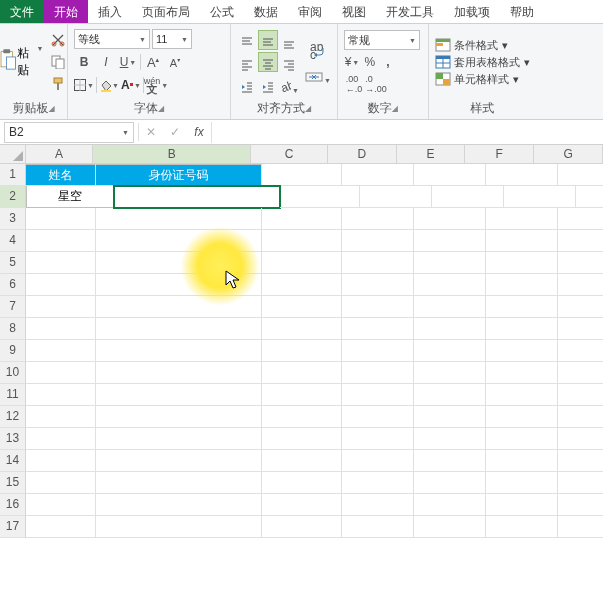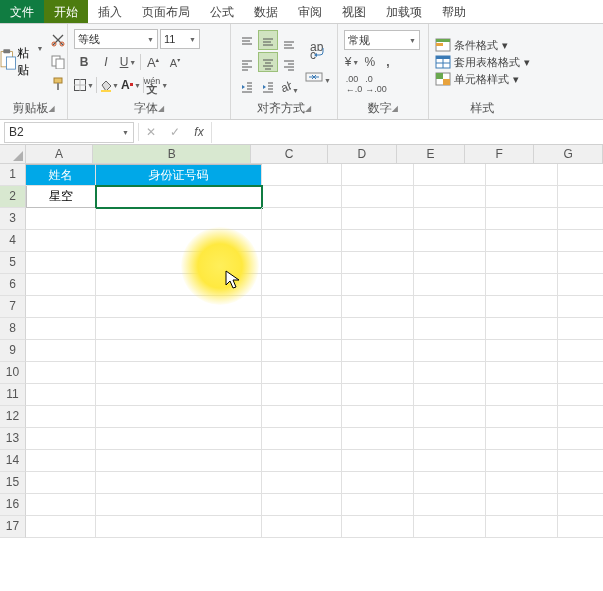--- a/index.html
+++ b/index.html
@@ -1,33 +1,33 @@
 <!DOCTYPE html>
 <html><head>
 <meta charset="utf-8">
 <style>
 *{box-sizing:border-box;margin:0;padding:0;font-family:"Microsoft YaHei",Arial,sans-serif;font-size:12px;user-select:none}
 body{background:#fff;width:603px;height:591px;overflow:hidden;position:relative}
 .tabstrip{background:#fff;height:24px;display:flex;border-bottom:1px solid #d0d0d0}
 .tab{padding:4px 10px;color:#444;cursor:pointer}
 .tab.file{background:#107c41;color:#fff}
-.tab.active{background:#4d7c0f;color:#fff}
+.tab.active{background:#a21caf;color:#fff}
 .ribbon{background:#f5f6f7;height:96px;display:flex;border-bottom:1px solid #d0d0d0}
 .group{border-right:1px solid #d8d8d8;padding:2px 6px 0 6px;display:flex;flex-direction:column;justify-content:space-between;align-items:center}
 .group-body{flex:1;display:flex;align-items:center;gap:4px}
 .group-label{font-size:11px;color:#555;padding:2px 0;display:flex;align-items:center;gap:0}
 .dialog-launcher{font-size:8px;color:#888;cursor:pointer}
 .clipboard-body{display:flex;flex-direction:column;align-items:center;gap:2px}
 .paste-big{display:flex;flex-direction:row;cursor:pointer}
 .mini-btn{width:22px;height:20px;display:flex;align-items:center;justify-content:center;cursor:pointer}
 .font-body{display:flex;flex-direction:column;gap:3px;width:150px}
 .font-row{display:flex;gap:2px;align-items:center}
 .combo{background:#fff;border:1px solid #bfbfbf;height:20px;display:flex;align-items:center;padding:0 3px;cursor:pointer}
 .combo .val{flex:1;font-size:11px;color:#333}
-.combo.name{width:84px}
+.combo.name{width:76px}
 .combo.size{width:40px}
 .ico{width:20px;height:20px;display:flex;align-items:center;justify-content:center;cursor:pointer;color:#555}
 .ico.small{width:16px}
 .drop-caret{font-size:7px;color:#666;margin-left:1px}
 .align-body{display:flex;gap:6px}
 .align-grid{display:flex;flex-direction:column;gap:2px}
 .align-row{display:flex;gap:1px}
 .abtn{width:20px;height:20px;display:flex;align-items:flex-end;justify-content:center;cursor:pointer}
 .abtn.sel{background:#d0e3c0;border:1px solid #9cc07a}
 .wrap-col{display:flex;flex-direction:column;gap:4px}
@@ -63,20 +63,21 @@
 
 <div class="tabstrip">
   <div class="tab file">文件</div>
   <div class="tab active">开始</div>
   <div class="tab">插入</div>
   <div class="tab">页面布局</div>
   <div class="tab">公式</div>
   <div class="tab">数据</div>
   <div class="tab">审阅</div>
   <div class="tab">视图</div>
+  <div class="tab">开发工具</div>
   <div class="tab">加载项</div>
   <div class="tab">帮助</div>
 </div>
 
 <div class="ribbon">
 
   <div class="group" style="width:68px">
     <div class="group-body">
       <div class="clipboard-body">
         <div class="paste-big">
@@ -415,21 +416,21 @@
       <div class="crow">
         <div class="cell hdr" style="width: 70px; border-top: 1px solid rgb(191, 191, 191);">姓名</div>
         <div class="cell hdr" style="width: 166px; border-top: 1px solid rgb(191, 191, 191);">身份证号码</div>
         <div class="cell" style="width: 80px;"></div>
         <div class="cell" style="width: 72px;"></div>
         <div class="cell" style="width: 72px;"></div>
         <div class="cell" style="width: 72px;"></div>
         <div class="cell" style="width: 72px;"></div>
       </div>
       <div class="crow">
-        <div class="cell" style="width: 70px; border-right: 1px solid rgb(191, 191, 191); border-bottom: 1px solid rgb(191, 191, 191); border-left: 1px solid rgb(191, 191, 191);">星空</div>
+        <div class="cell" style="width: 88px; border-right: 1px solid rgb(191, 191, 191); border-bottom: 1px solid rgb(191, 191, 191); border-left: 1px solid rgb(191, 191, 191);">星空</div>
         <div class="cell sel" style="width: 166px; border-right: 1px solid rgb(191, 191, 191); border-bottom: 1px solid rgb(191, 191, 191);"></div>
         <div class="cell" style="width: 80px;"></div>
         <div class="cell" style="width: 72px;"></div>
         <div class="cell" style="width: 72px;"></div>
         <div class="cell" style="width: 72px;"></div>
         <div class="cell" style="width: 72px;"></div>
       </div>
       <div class="crow">
         <div class="cell" style="width: 70px;"></div>
         <div class="cell" style="width: 166px;"></div>

